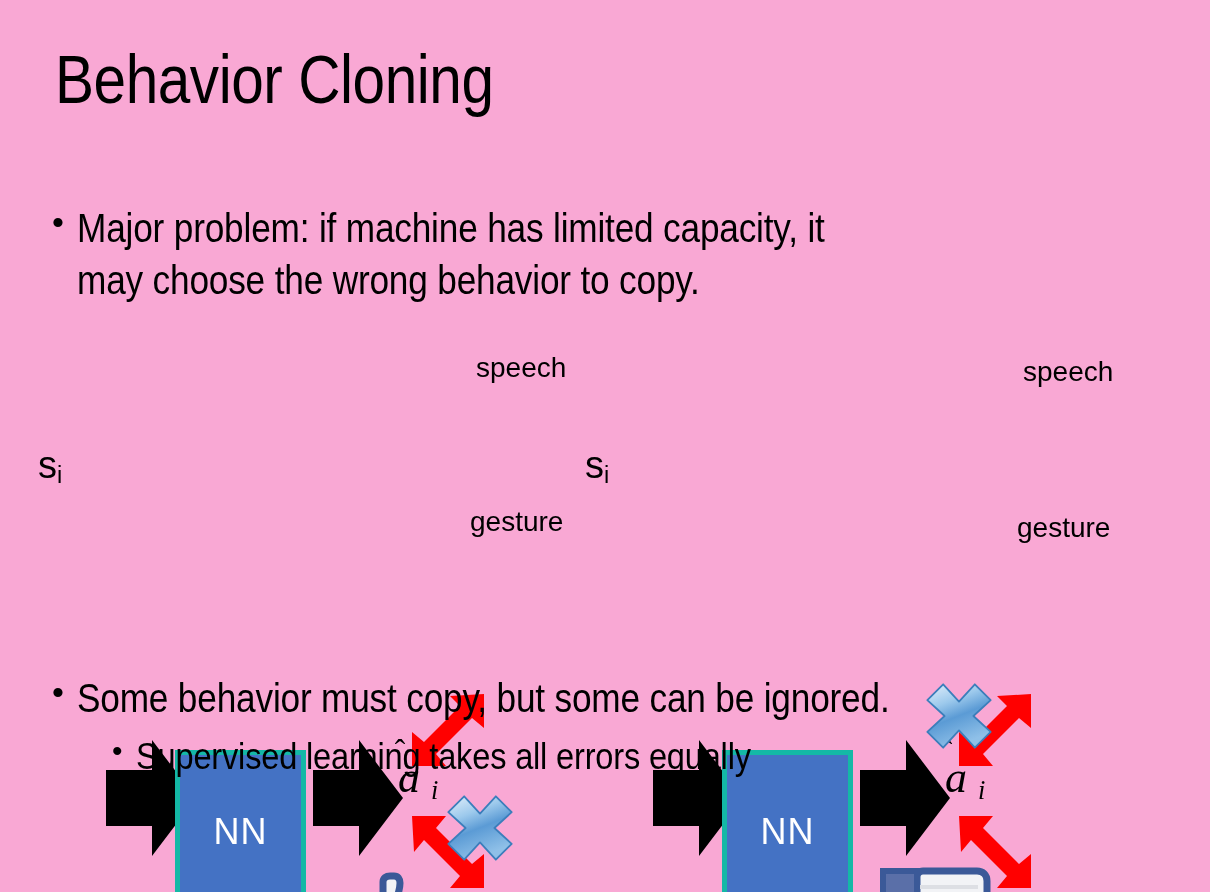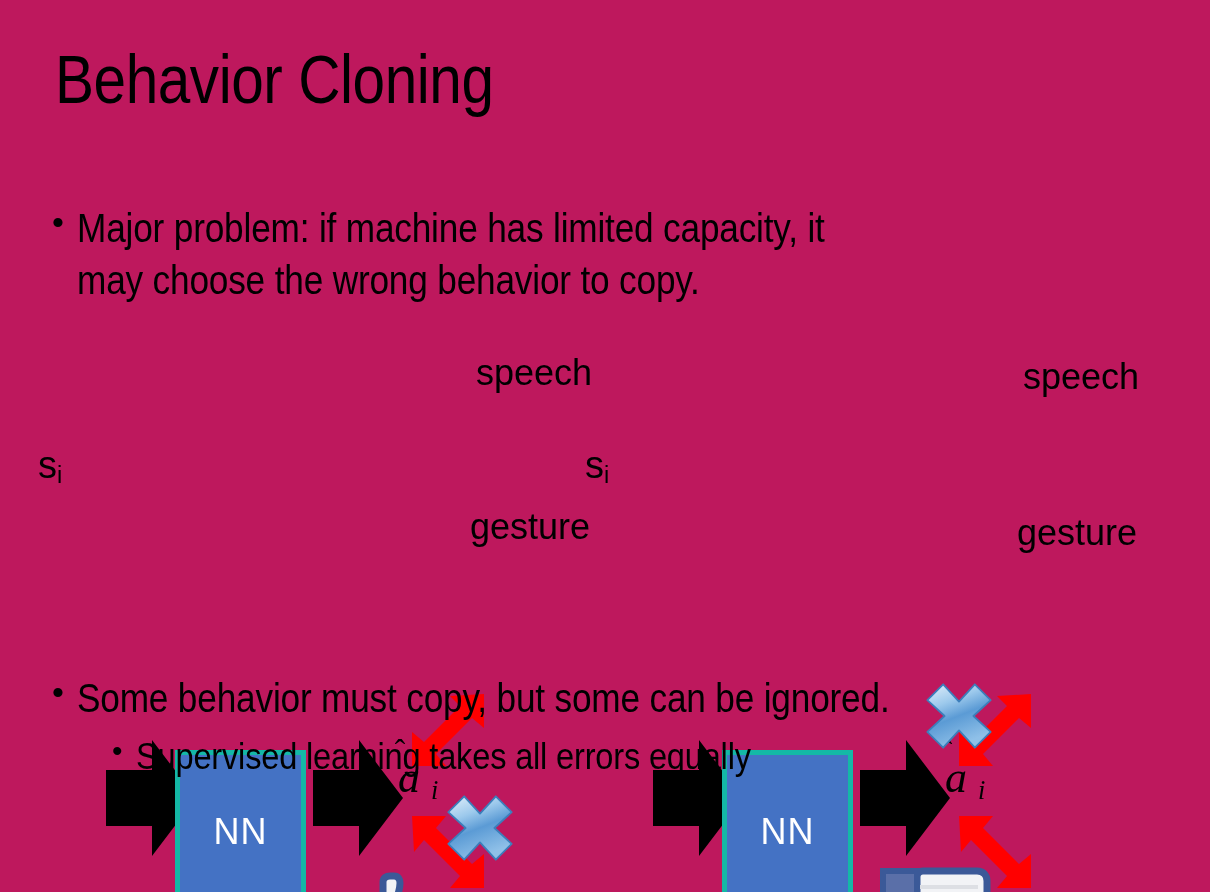--- a/index.html
+++ b/index.html
@@ -5,21 +5,21 @@
 <style>
   html, body {
     margin: 0;
     padding: 0;
     background: #ffffff;
   }
   #slide {
     position: relative;
     width: 1210px;
     height: 892px;
-    background: #be185d;
+    background: #f9a8d4;
     overflow: hidden;
     font-family: "Liberation Sans", sans-serif;
     color: #000000;
   }
 
   
   #slide-title {
     position: absolute;
     left: 55px;
     top: 44px;
@@ -118,21 +118,21 @@
     white-space: nowrap;
   }
   .ahat sub {
     font-size: 0.6em;
     font-style: italic;
     vertical-align: -0.25em;
   }
 
   .branch-label {
     position: absolute;
-    font-size: 36px;
+    font-size: 28px;
     font-family: "Liberation Sans", sans-serif;
     color: #000;
     white-space: nowrap;
   }
 
   .red-arrow { position: absolute; }
   .x-mark    { position: absolute; }
   .fb-thumb  { position: absolute; }
 </style>
 </head>

